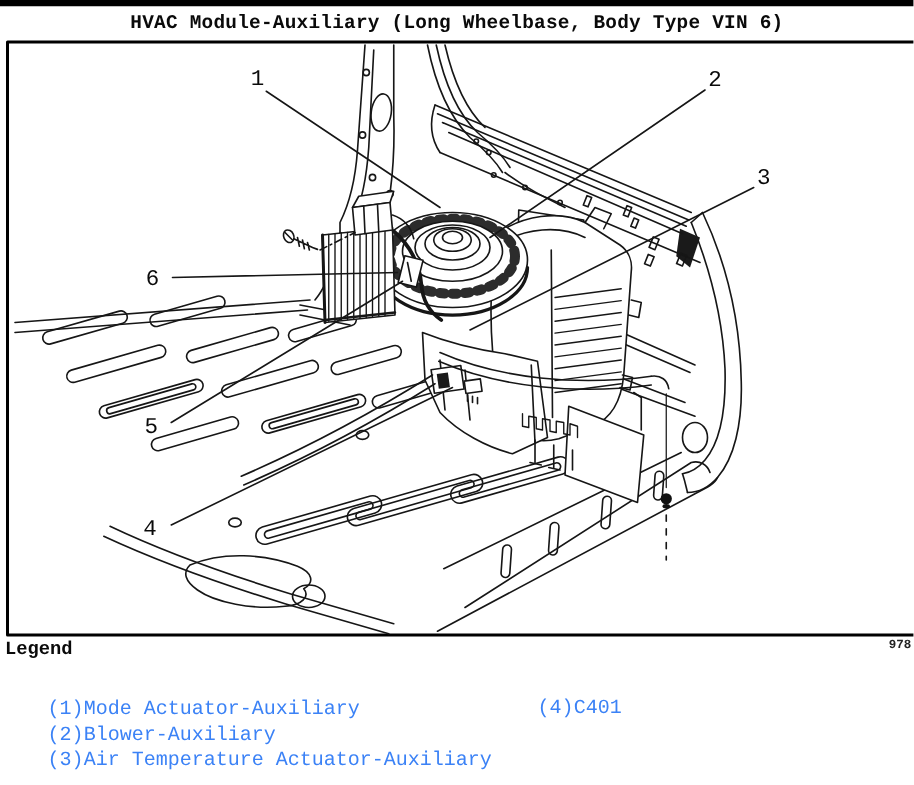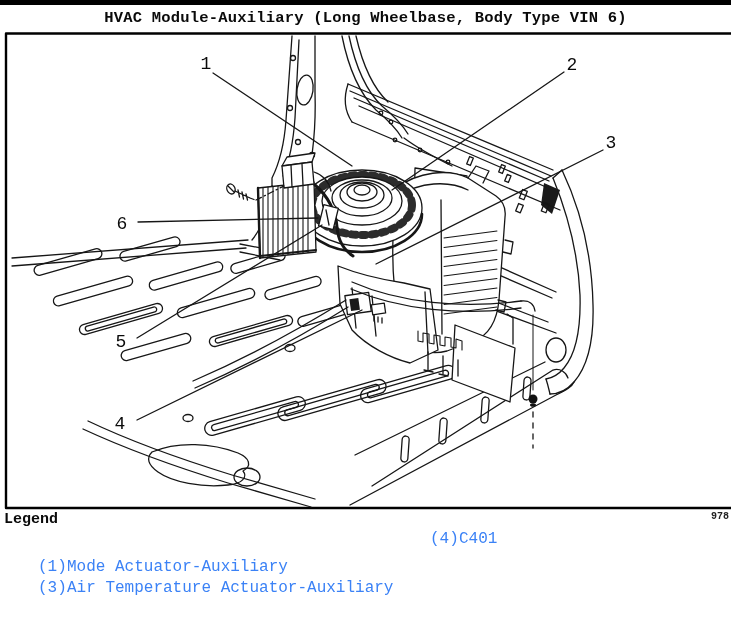--- a/index.html
+++ b/index.html
@@ -10,21 +10,21 @@
          font-size:15.5px;font-weight:bold;letter-spacing:.2px;color:#0a0a0a;}
   svg.art{position:absolute;left:0;top:0;width:731px;height:628px;}
   svg.art *{vector-effect:non-scaling-stroke;}
   .callout{position:absolute;transform:translate(-50%,-50%);font-size:18px;
            font-weight:normal;color:#0a0a0a;line-height:1;}
   .fig-num{position:absolute;left:711px;top:511px;font-size:10px;font-weight:bold;color:#222;}
   .legend{position:absolute;left:0;top:0;width:731px;}
   .legend-heading{position:absolute;left:4px;top:511px;font-size:15px;font-weight:bold;color:#0a0a0a;}
   .legend-col{position:absolute;font-size:16px;line-height:20.5px;color:#3b82f6;}
   .legend-col.c1{left:38px;top:557px;}
-  .legend-col.c2{left:430px;top:529px;}
+  .legend-col.c2{left:430px;top:556px;}
   .legend-row .lnum{display:inline-block;width:29px;}
 </style>
 </head>
 <body>
 
 <div class="page">
 
   <div class="top-rule"></div>
   <div class="title">HVAC Module-Auxiliary (Long Wheelbase, Body Type VIN 6)</div>
 
@@ -234,20 +234,23 @@
 
   <div class="fig-num">978</div>
 
   <div class="legend">
     <div class="legend-heading">Legend</div>
     <div class="legend-col c1">
       <div class="legend-row">
         <span class="lnum">(1)</span><span class="llabel">Mode Actuator-Auxiliary</span>
       </div>
       <div class="legend-row">
+        <span class="lnum">(2)</span><span class="llabel">Blower-Auxiliary</span>
+      </div>
+      <div class="legend-row">
         <span class="lnum">(3)</span><span class="llabel">Air Temperature Actuator-Auxiliary</span>
       </div>
     </div>
     <div class="legend-col c2">
       <div class="legend-row">
         <span class="lnum">(4)</span><span class="llabel">C401</span>
       </div>
     </div>
   </div>
 

